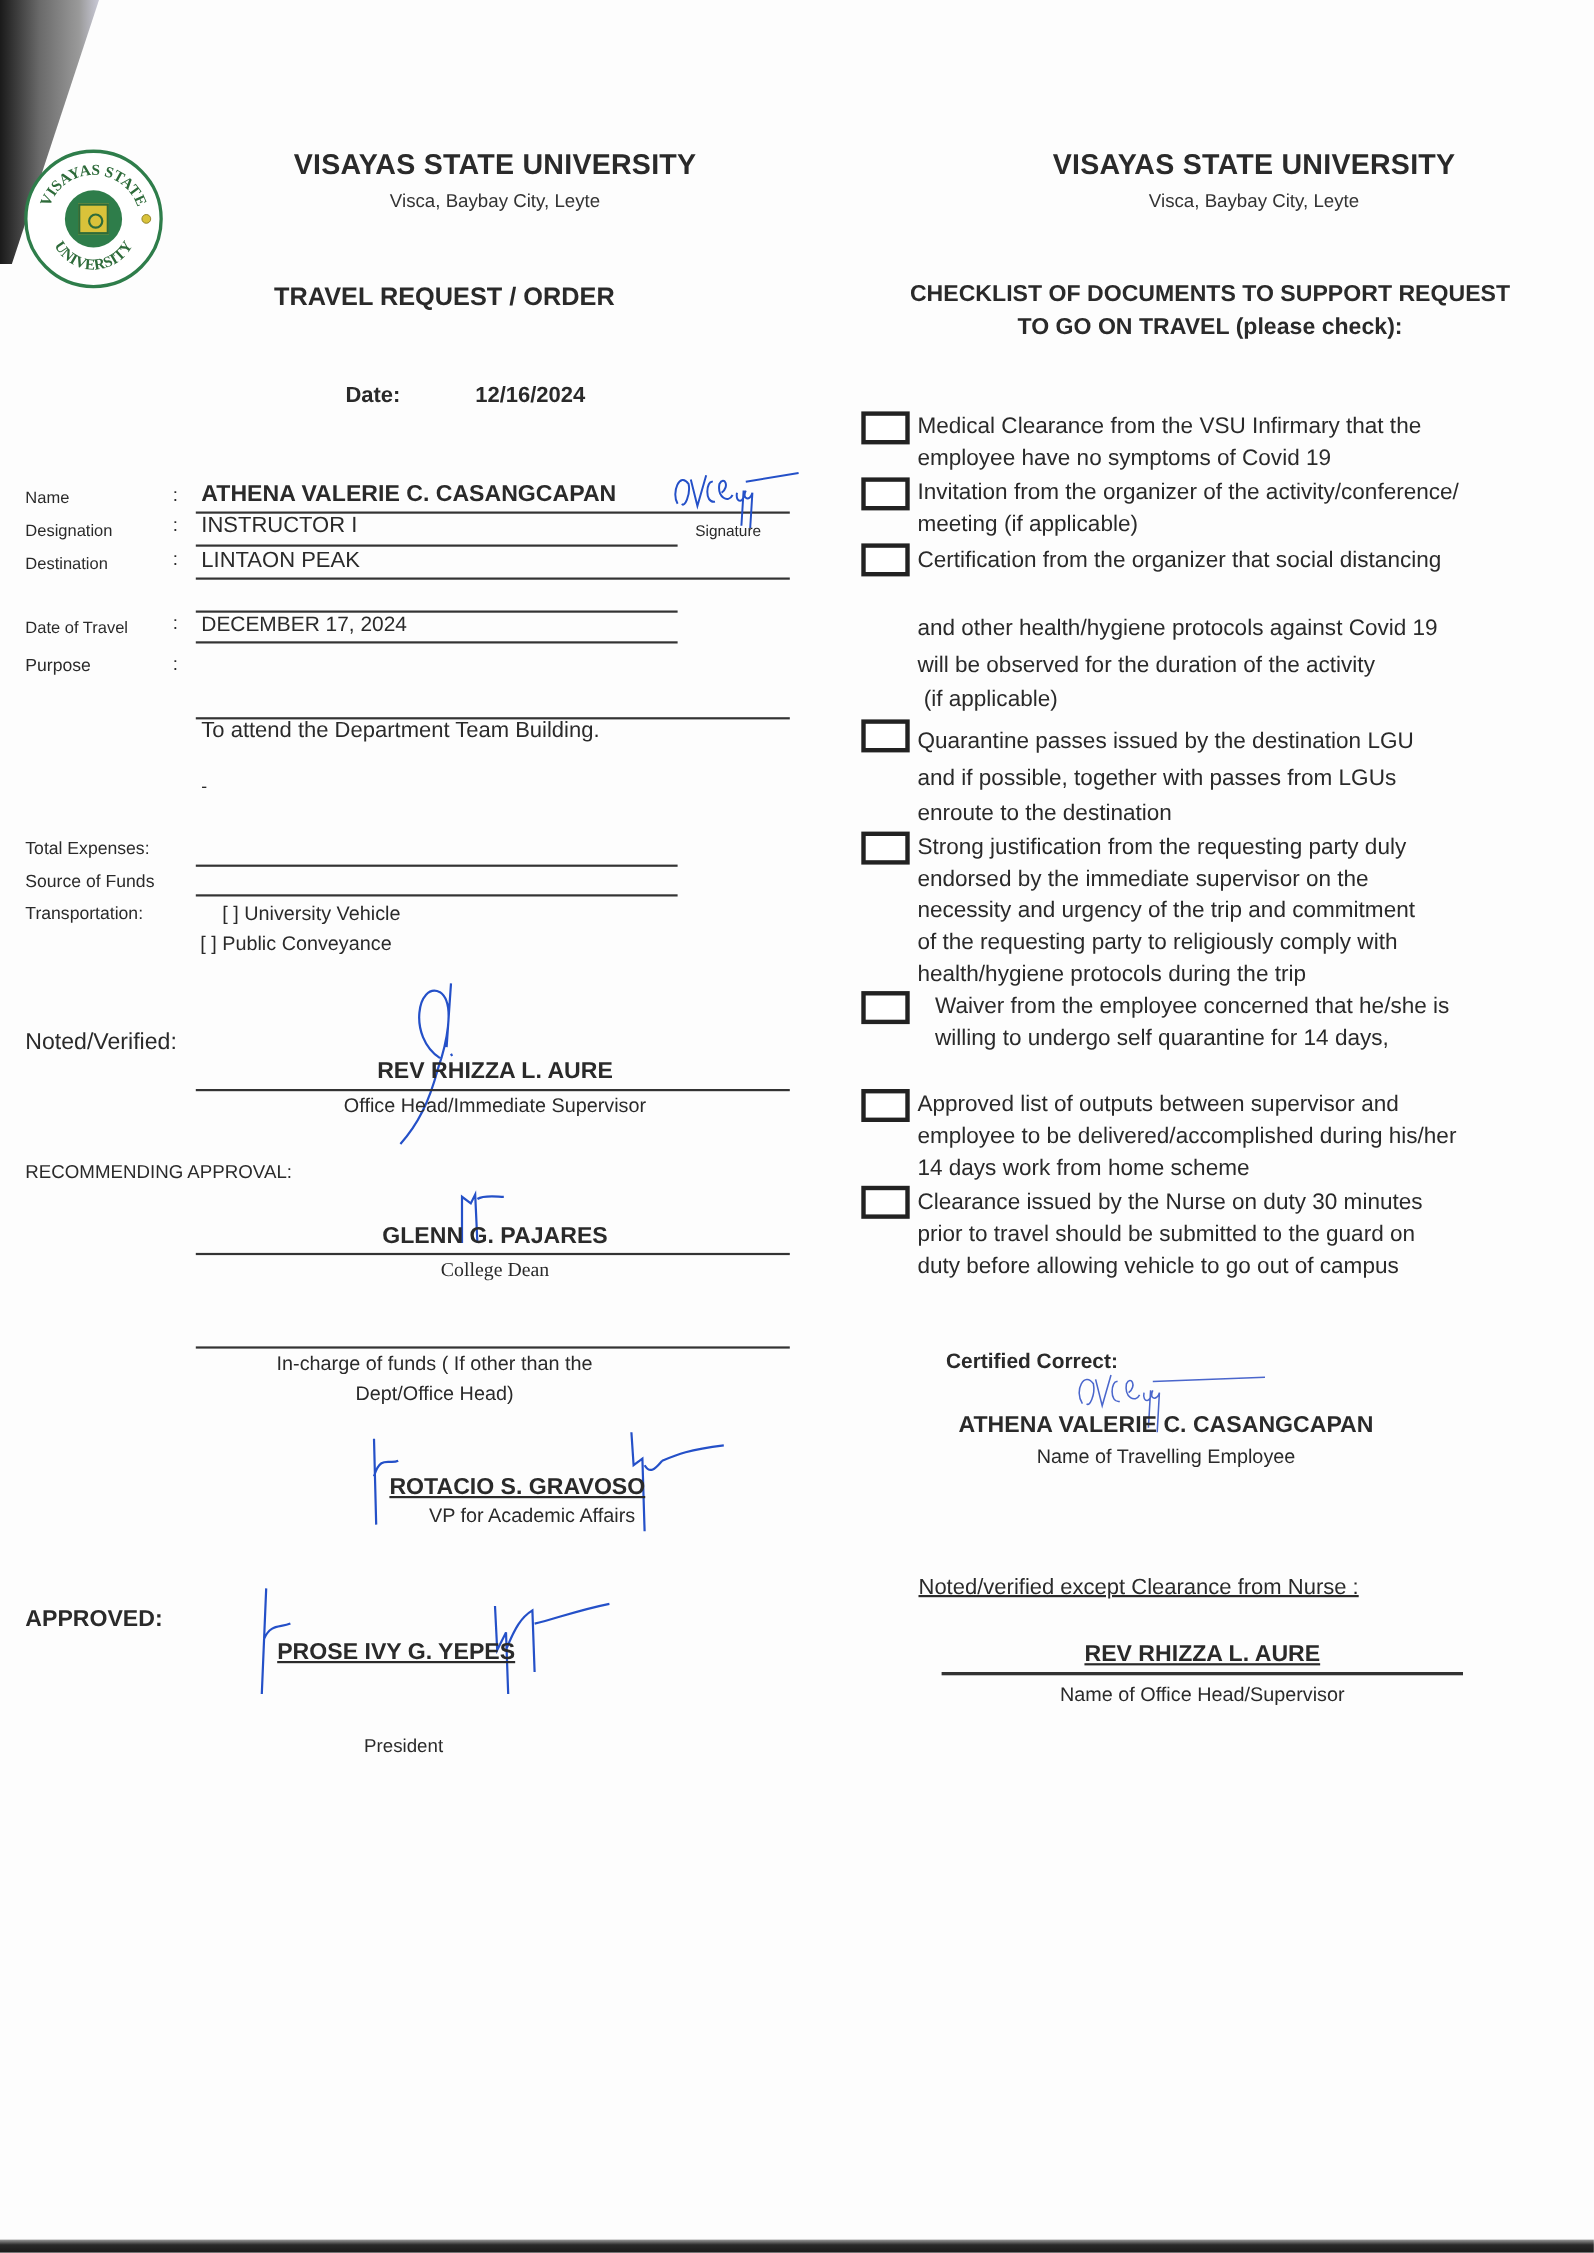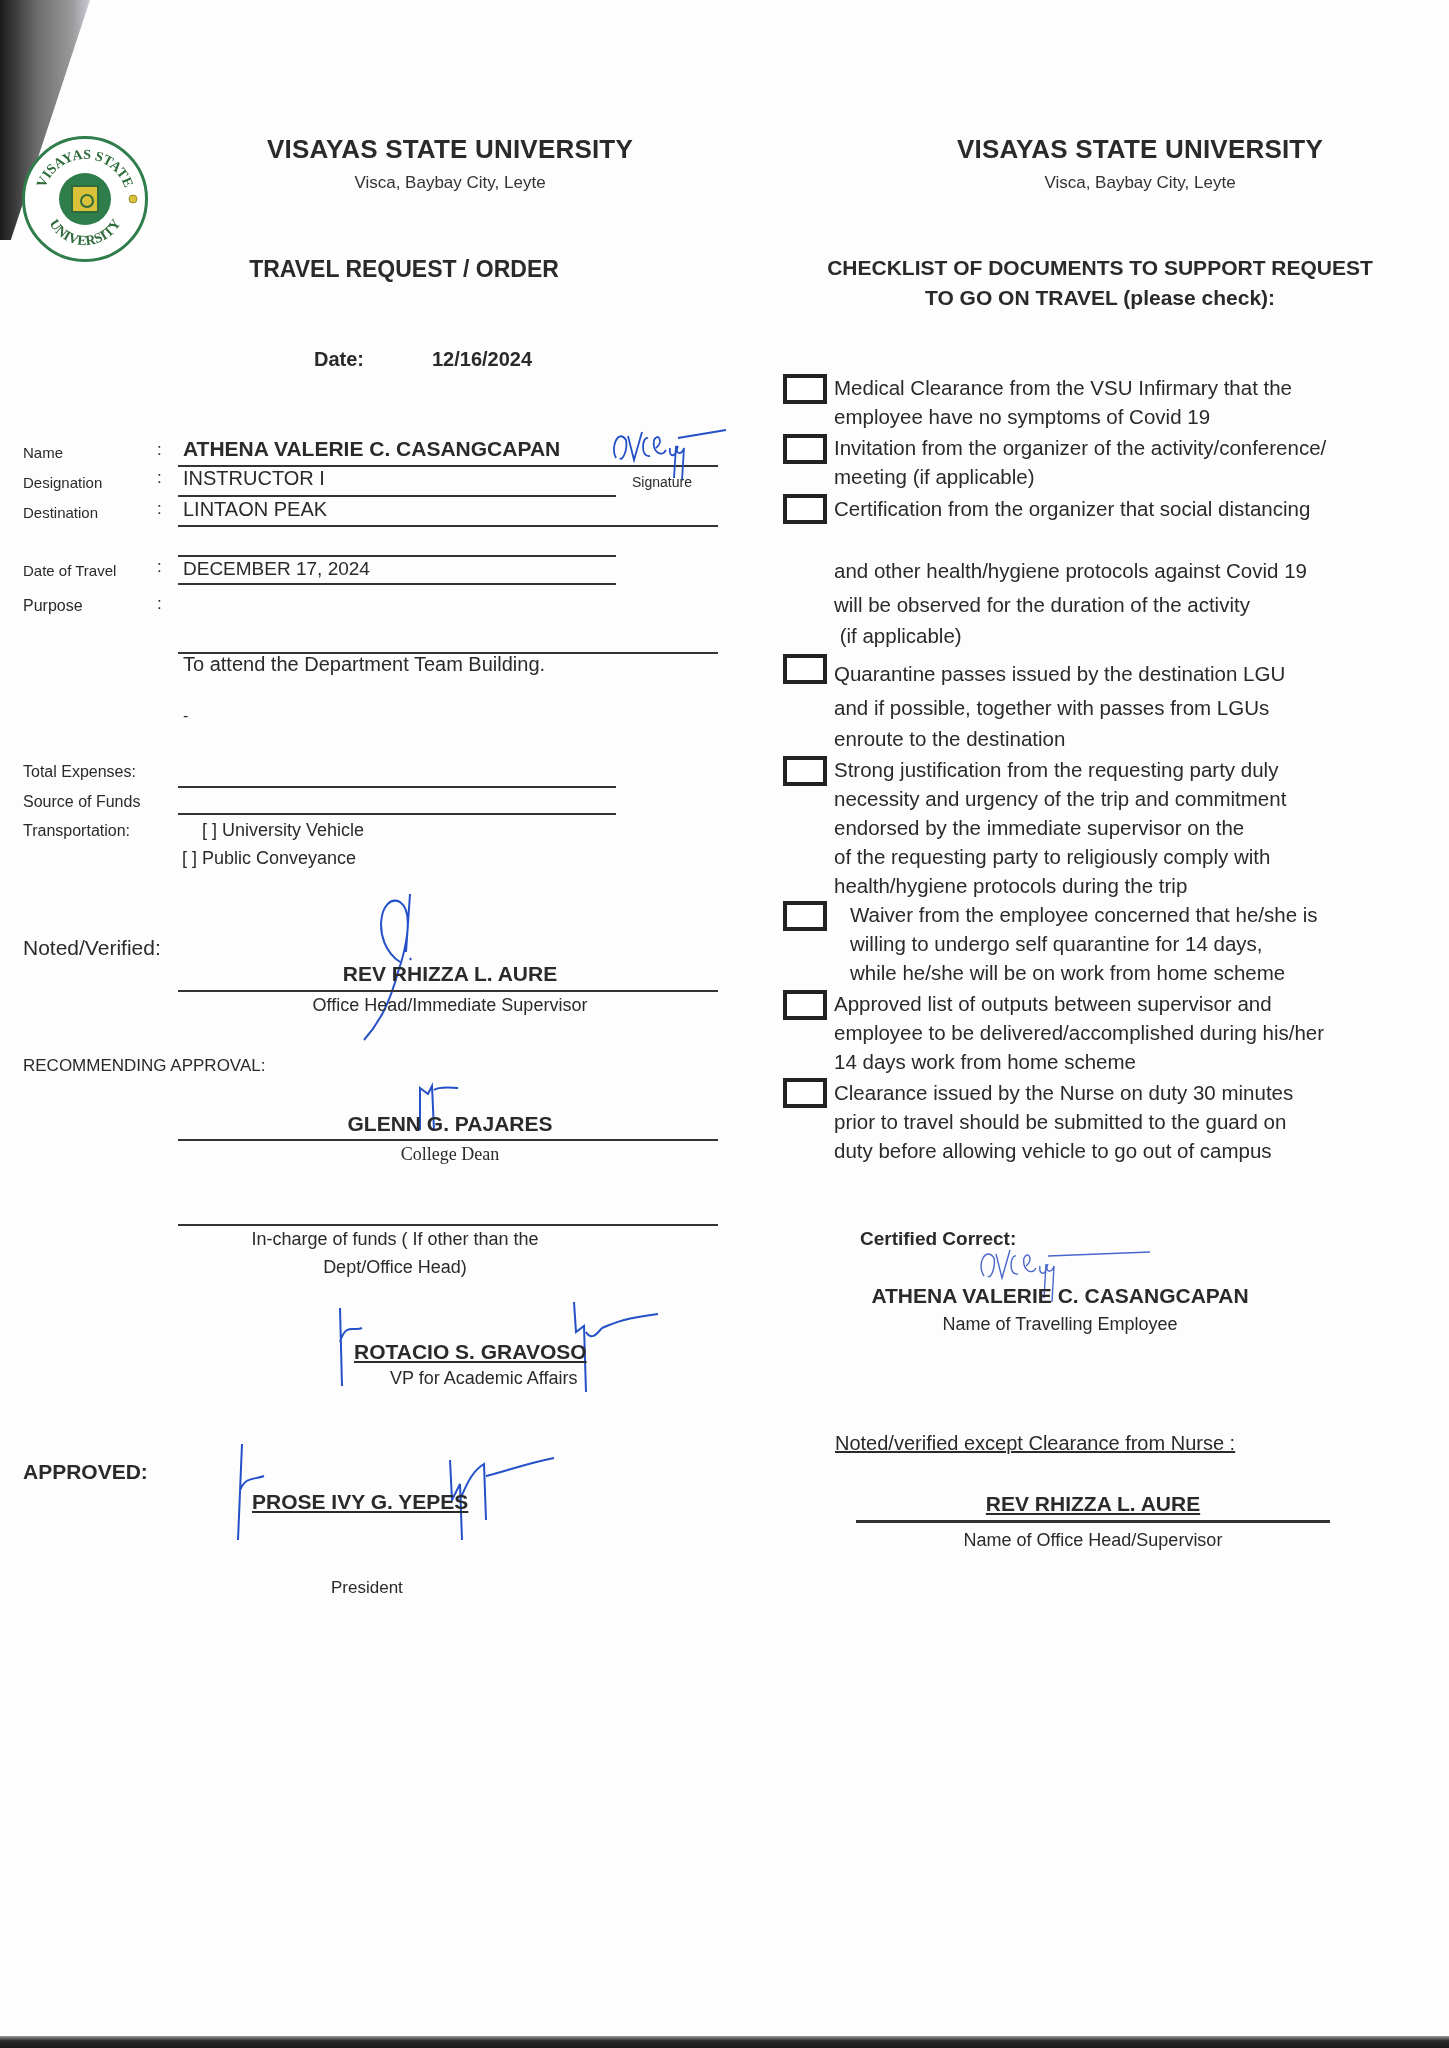--- a/index.html
+++ b/index.html
@@ -206,32 +206,31 @@
     <div class="check-text" style="top:657px; line-height:34px;">
       <div>Quarantine passes issued by the destination LGU</div>
       <div>and if possible, together with passes from LGUs</div>
       <div style="line-height:28px;">enroute to the destination</div>
     </div>
   </div>
   <div>
     <div class="checkbox" style="left:783px; top:756px;"></div>
     <div class="check-text" style="top:755px;">
       <div>Strong justification from the requesting party duly</div>
+      <div>endorsed by the immediate supervisor on the</div>
       <div>necessity and urgency of the trip and commitment</div>
-      <div>endorsed by the immediate supervisor on the</div>
       <div>of the requesting party to religiously comply with</div>
       <div>health/hygiene protocols during the trip</div>
     </div>
   </div>
   <div>
     <div class="checkbox" style="left:783px; top:901px;"></div>
     <div class="check-text" style="top:900px;margin-left:16px;">
       <div>Waiver from the employee concerned that he/she is</div>
       <div>willing to undergo self quarantine for 14 days,</div>
-      <div>while he/she will be on work from home scheme</div>
     </div>
   </div>
   <div>
     <div class="checkbox" style="left:783px; top:990px;"></div>
     <div class="check-text" style="top:989px;">
       <div>Approved list of outputs between supervisor and</div>
       <div>employee to be delivered/accomplished during his/her</div>
       <div>14 days work from home scheme</div>
     </div>
   </div>

